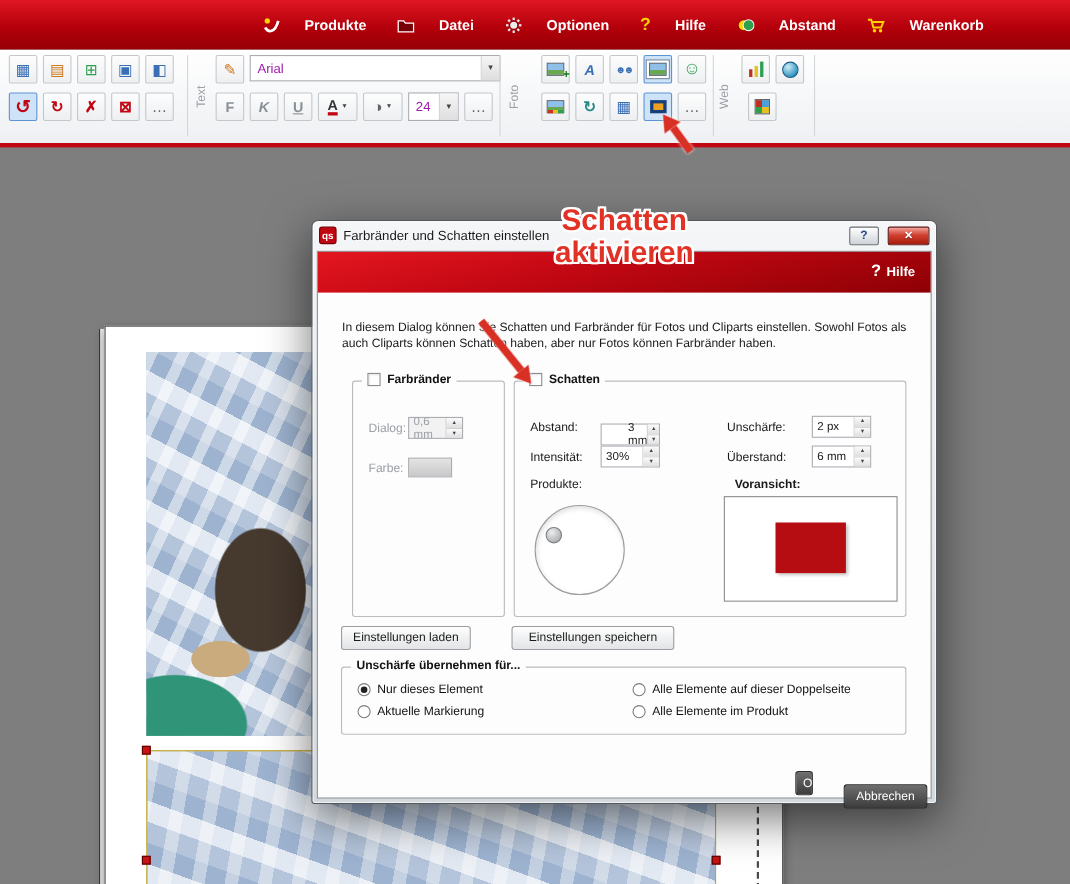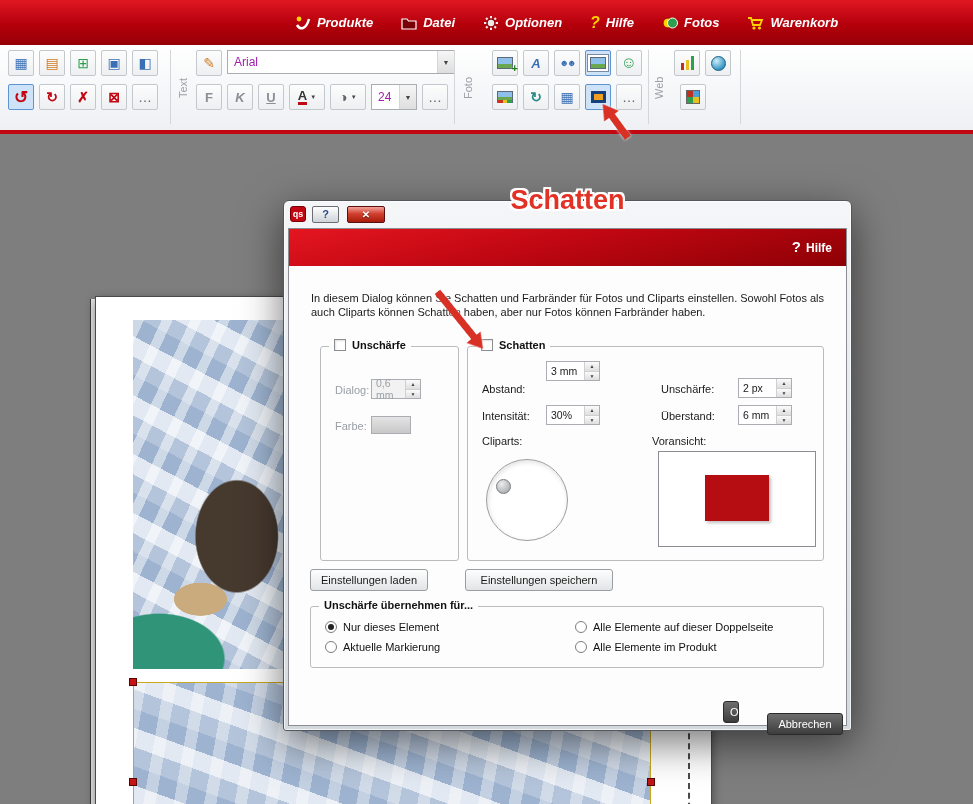--- a/index.html
+++ b/index.html
@@ -5,22 +5,22 @@
   html,body{margin:0;padding:0;}
   body{width:973px;height:804px;position:relative;overflow:hidden;
        background:#7e7e7e;font-family:"Liberation Sans",sans-serif;
        -webkit-font-smoothing:antialiased;}
 
   
   .menubar{position:absolute;left:0;top:0;width:973px;height:45px;
     background:linear-gradient(#e01723,#b4000b 55%,#960006);
     display:flex;align-items:center;justify-content:center;gap:28px;
     padding-left:160px;box-sizing:border-box;z-index:20;}
-  .menu-item{display:flex;align-items:center;gap:6px;color:#fff;
-    font-size:13px;font-weight:bold;cursor:pointer;white-space:nowrap;font-style:italic;}
+  .menu-item{display:flex;align-items:center;gap:22px;color:#fff;
+    font-size:13px;font-weight:bold;cursor:pointer;white-space:nowrap;}
   .menu-item svg{display:block;}
   .q-glyph{color:#ffd200;font-weight:bold;font-size:16px;line-height:14px;}
 
   
   .toolbar{position:absolute;left:0;top:45px;width:973px;height:85px;
     background:linear-gradient(#ffffff,#eef0f3);
     border-bottom:4px solid #c00712;z-index:10;box-sizing:content-box;}
   .tb-row{position:absolute;display:flex;gap:5px;}
   .tb-btn{width:26px;height:26px;box-sizing:border-box;border:1px solid #c3c8cd;
     border-radius:2px;background:linear-gradient(#fdfdfd,#edeff1);
@@ -205,21 +205,21 @@
     <span class="q-glyph">?</span>
     <span>Hilfe</span>
   </div>
   <div class="menu-item">
     <span>
         <svg width="16" height="16">
           <circle cx="6" cy="8" r="5" fill="#ffd200" stroke="#960006"></circle>
           <circle cx="10.5" cy="8" r="5" fill="#2e9e4f" stroke="#fff"></circle>
         </svg>
       </span>
-    <span>Fotos</span>
+    <span>Abstand</span>
   </div>
   <div class="menu-item">
     <span>
         <svg width="17" height="16">
           <path d="M1 3 h3 l2 7 h7 l2 -5 H5" stroke="#ffd200" fill="none" stroke-width="1.8"></path>
           <circle cx="7" cy="13" r="1.6" fill="#ffd200"></circle>
           <circle cx="12.5" cy="13" r="1.6" fill="#ffd200"></circle>
         </svg>
       </span>
     <span>Warenkorb</span>
@@ -379,57 +379,58 @@
   <div class="handle" style="left:388px;top:544px;"></div>
   <div class="handle" style="left:647px;top:544px;"></div>
   <div class="handle" style="left:129px;top:644px;"></div>
   <div class="handle" style="left:647px;top:644px;"></div>
 
 </div>
 
 <div class="dialog">
   <div class="dlg-titlebar">
     <span class="qs-logo">qs</span>
+    <span class="dlg-title">Farbränder und Schatten einstellen</span>
     <span class="dlg-help-btn">?</span>
     <span class="dlg-close-btn">✕</span>
   </div>
   <div class="dlg-body">
     <div class="dlg-redband">
       <span class="hdr-help">
         <b>?</b>
         <span>Hilfe</span>
       </span>
     </div>
 
     <p class="dlg-desc">In diesem Dialog können Sie Schatten und Farbränder für Fotos und Cliparts einstellen. Sowohl Fotos als auch Cliparts können Schatten haben, aber nur Fotos können Farbränder haben.</p>
 
     <div class="group" style="left:31px;top:117px;width:137px;height:213px;">
       <span class="legend">
         <span class="cb"></span>
-        <span>Unschärfe</span>
+        <span>Farbränder</span>
       </span>
       <span class="lbl dis" style="left:14px;top:37px;">Dialog:</span>
       <div class="spin dis" style="left:50px;top:32px;width:50px;">
         <span class="sv">0,6 mm</span>
         <span class="sa">
             <i>▲</i>
             <i>▼</i>
           </span>
       </div>
       <span class="lbl dis" style="left:14px;top:73px;">Farbe:</span>
       <button class="swatch" style="left:50px;top:69px;"></button>
     </div>
 
     <div class="group" style="left:178px;top:117px;width:355px;height:213px;">
       <span class="legend">
         <span class="cb"></span>
         <span>Schatten</span>
       </span>
       <span class="lbl" style="left:14px;top:36px;">Abstand:</span>
-      <div class="spin" style="left:78px;top:14px;">
+      <div class="spin" style="left:78px;top:38px;padding-left:20px;">
         <span class="sv">3 mm</span>
         <span class="sa">
             <i>▲</i>
             <i>▼</i>
           </span>
       </div>
       <span class="lbl" style="left:193px;top:36px;">Unschärfe:</span>
       <div class="spin" style="left:270px;top:31px;">
         <span class="sv">2 px</span>
         <span class="sa">
@@ -446,25 +447,25 @@
           </span>
       </div>
       <span class="lbl" style="left:193px;top:63px;">Überstand:</span>
       <div class="spin" style="left:270px;top:58px;">
         <span class="sv">6 mm</span>
         <span class="sa">
             <i>▲</i>
             <i>▼</i>
           </span>
       </div>
-      <span class="lbl" style="left:14px;top:88px;">Cliparts:</span>
+      <span class="lbl" style="left:14px;top:88px;">Produkte:</span>
       <div class="dial" style="left:18px;top:112px;">
         <span class="dial-knob"></span>
       </div>
-      <span class="lbl" style="left:184px;top:88px;">Voransicht:</span>
+      <span class="lbl" style="left:200px;top:88px;font-weight:bold;">Voransicht:</span>
       <div class="preview" style="left:190px;top:104px;width:158px;height:96px;">
         <span class="red-rect"></span>
       </div>
     </div>
 
     <button class="lite-btn" style="left:21px;top:340px;width:118px;">Einstellungen laden</button>
     <button class="lite-btn" style="left:176px;top:340px;width:148px;">Einstellungen speichern</button>
 
     <div class="group" style="left:21px;top:377px;width:512px;height:60px;">
       <span class="legend">
@@ -488,20 +489,21 @@
       </label>
     </div>
 
     <button class="dark-btn" style="left:434px;top:472px;width:16px;">OK</button>
     <button class="dark-btn" style="left:478px;top:484px;width:76px;">Abbrechen</button>
   </div>
 </div>
 
 <div class="annotation">
   <div>Schatten</div>
+  <div>aktivieren</div>
 </div>
 
 <div class="ann-arrow" style="left:606px;top:100px;height:42px;transform:rotate(-36deg);">
   <span class="head-up"></span>
     <span class="shaft"></span>
 </div>
 
 <div class="ann-arrow" style="left:451px;top:284px;height:73px;transform:rotate(-39deg);">
   <span class="shaft"></span>
     <span class="head-down"></span>

